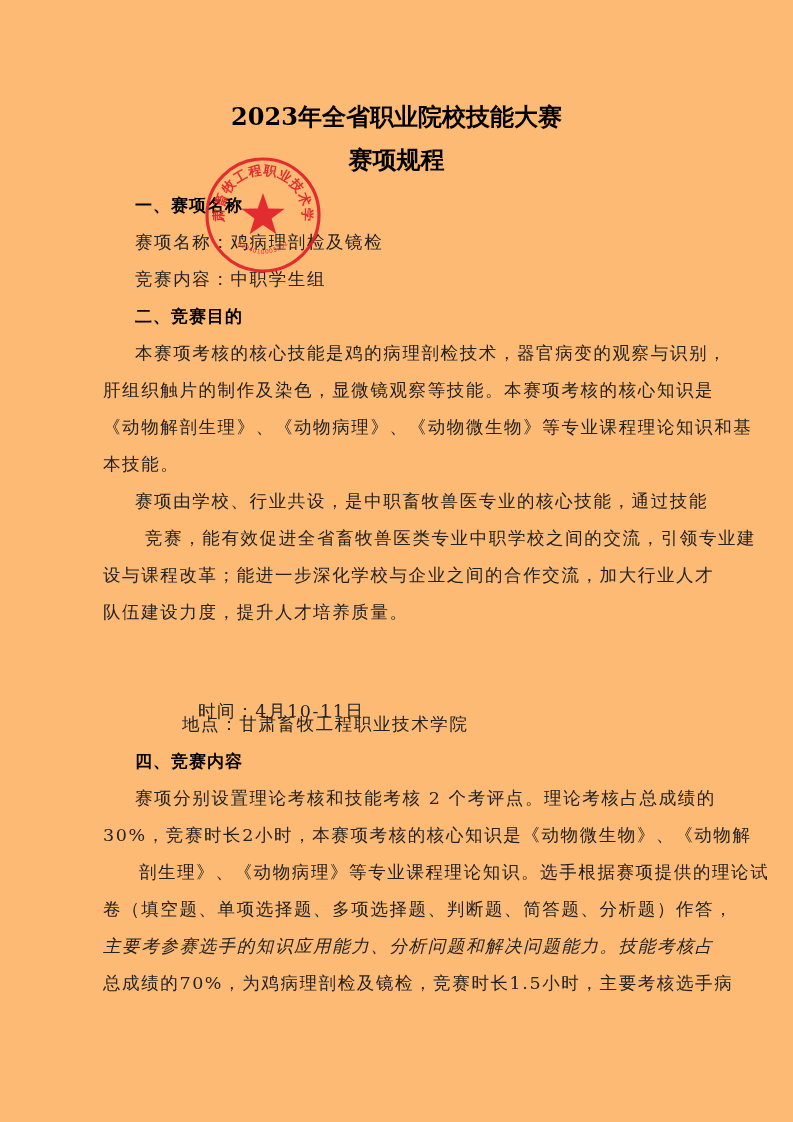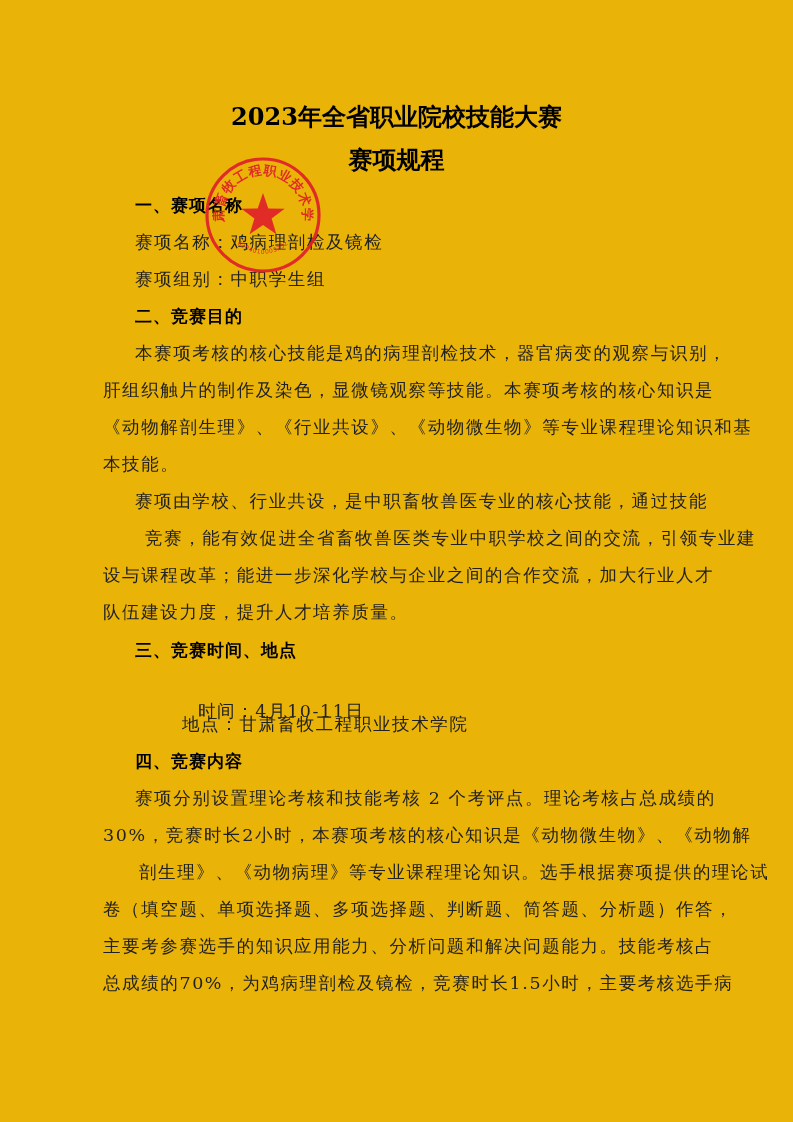--- a/index.html
+++ b/index.html
@@ -13,21 +13,21 @@
       position: relative;
       overflow: hidden;
       font-family: "DejaVu Serif", "Liberation Serif", serif;
       color: #1a1a1a;
     }
     .page {
       position: absolute;
       left: 0; top: 0;
       width: 793px;
       height: 1122px;
-      background: #eab308;
+      background: #fdba74;
     }
     .title {
       position: absolute;
       left: 0;
       width: 793px;
       text-align: center;
       font-weight: bold;
       font-size: 24px;
       color: #000;
       letter-spacing: 0px;
@@ -80,43 +80,42 @@
 </head>
 <body>
 
 <div class="page">
 
   <div class="title t1">2023年全省职业院校技能大赛</div>
   <div class="title t2">赛项规程</div>
 
   <div class="heading" style="top:192px;">一、赛项名称</div>
   <div class="line sub" style="top:229px;">赛项名称：鸡病理剖检及镜检</div>
-  <div class="line sub" style="top:266px;">赛项组别：中职学生组</div>
+  <div class="line sub" style="top:266px;">竞赛内容：中职学生组</div>
 
   <div class="heading" style="top:303px;">二、竞赛目的</div>
   <div class="line indent just" style="top:340px;">本赛项考核的核心技能是鸡的病理剖检技术，器官病变的观察与识别，</div>
   <div class="line just" style="top:377px;">肝组织触片的制作及染色，显微镜观察等技能。本赛项考核的核心知识是</div>
-  <div class="line just" style="top:414px;">《动物解剖生理》、《行业共设》、《动物微生物》等专业课程理论知识和基</div>
+  <div class="line just" style="top:414px;">《动物解剖生理》、《动物病理》、《动物微生物》等专业课程理论知识和基</div>
   <div class="line" style="top:451px;">本技能。</div>
 
   <div class="line indent just" style="top:488px;">赛项由学校、行业共设，是中职畜牧兽医专业的核心技能，通过技能</div>
   <div class="line just" style="top:525px;margin-left:42px;">竞赛，能有效促进全省畜牧兽医类专业中职学校之间的交流，引领专业建</div>
   <div class="line just" style="top:562px;">设与课程改革；能进一步深化学校与企业之间的合作交流，加大行业人才</div>
   <div class="line" style="top:599px;">队伍建设力度，提升人才培养质量。</div>
 
-  <div class="heading" style="top:637px;">三、竞赛时间、地点</div>
   <div class="line indent2" style="top:698px;margin-left:30px;">时间：4月10-11日</div>
   <div class="line indent2" style="top:711px;margin-left:14px;">地点：甘肃畜牧工程职业技术学院</div>
 
   <div class="heading" style="top:748px;">四、竞赛内容</div>
   <div class="line indent just" style="top:785px;">赛项分别设置理论考核和技能考核 2 个考评点。理论考核占总成绩的</div>
   <div class="line just" style="top:822px;">30%，竞赛时长2小时，本赛项考核的核心知识是《动物微生物》、《动物解</div>
   <div class="line just" style="top:859px;margin-left:36px;">剖生理》、《动物病理》等专业课程理论知识。选手根据赛项提供的理论试</div>
   <div class="line just" style="top:896px;">卷（填空题、单项选择题、多项选择题、判断题、简答题、分析题）作答，</div>
-  <div class="line just" style="top:933px;">主要考参赛选手的知识应用能力、分析问题和解决问题能力。技能考核占</div>
+  <div class="line just" style="top:933px;font-style:italic;">主要考参赛选手的知识应用能力、分析问题和解决问题能力。技能考核占</div>
   <div class="line just" style="top:970px;">总成绩的70%，为鸡病理剖检及镜检，竞赛时长1.5小时，主要考核选手病</div>
 
   <svg class="seal" viewBox="0 0 120 120">
     <defs>
       <path id="sealArcTop" d="M 22 72 A 40 40 0 1 1 98 72"></path>
       <path id="sealArcBottom" d="M 30 84 A 38 38 0 0 0 90 84"></path>
     </defs>
     <circle cx="60" cy="60" r="56" fill="none" stroke="#e0202a" stroke-width="3.2"></circle>
     <text font-size="13" font-weight="bold" fill="#e0202a" font-family="DejaVu Serif, serif" letter-spacing="1">
       <textPath href="#sealArcTop" startOffset="50%" text-anchor="middle">甘肃畜牧工程职业技术学院</textPath>

